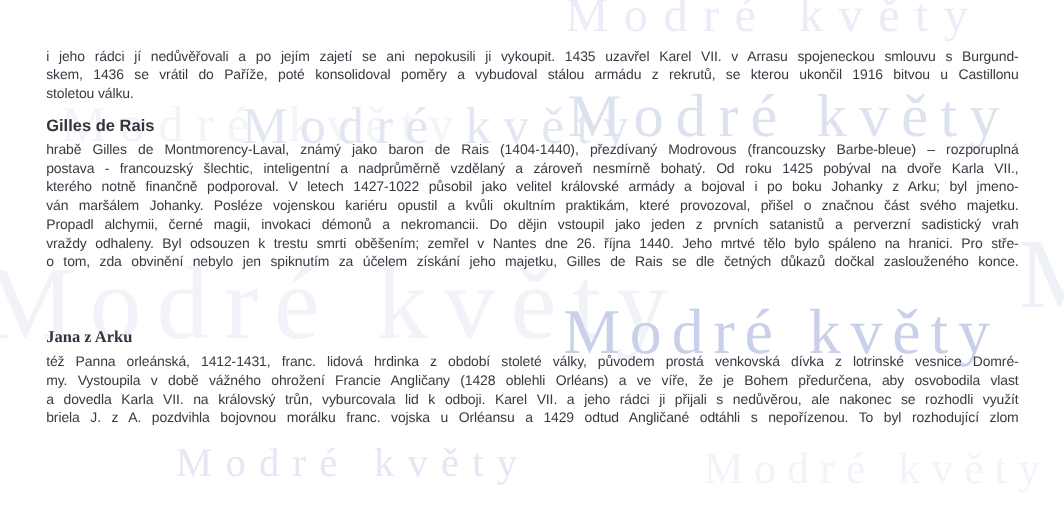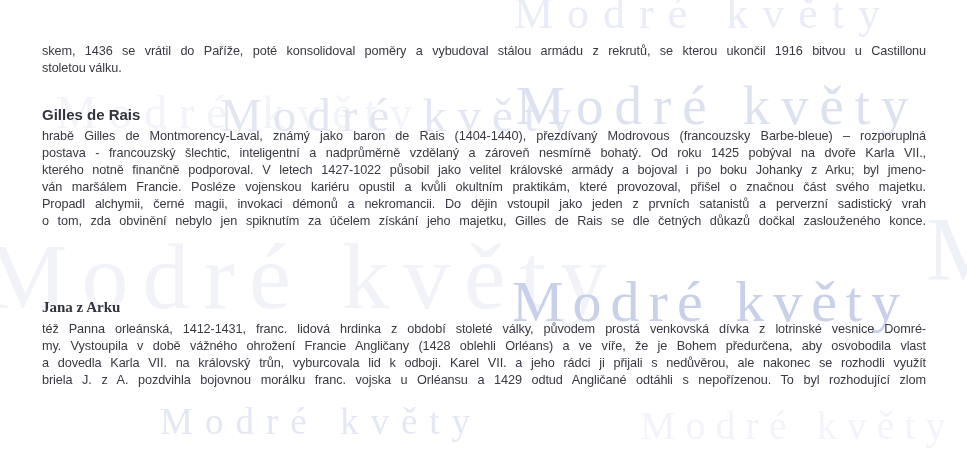--- a/index.html
+++ b/index.html
@@ -80,32 +80,34 @@
   <span class="wm wm-mid-left">Modré květy</span>
   <span class="wm wm-mid-right">Modré květy</span>
   <span class="wm wm-edge-right">Modré květy</span>
   <span class="wm wm-bottom">Modré květy</span>
   <span class="wm wm-bottom-r">Modré květy</span>
 </div>
 
 <main class="content">
 
   <div class="para p-intro">
+    <div class="ln">i jeho rádci jí nedůvěřovali a po jejím zajetí se ani nepokusili ji vykoupit. 1435 uzavřel Karel VII. v Arrasu spojeneckou smlouvu s Burgund-</div>
     <div class="ln">skem, 1436 se vrátil do Paříže, poté konsolidoval poměry a vybudoval stálou armádu z rekrutů, se kterou ukončil 1916 bitvou u Castillonu</div>
     <div class="ln end">stoletou válku.</div>
   </div>
 
   <h2 class="head h-gilles">Gilles de Rais</h2>
 
   <div class="para p-gilles">
     <div class="ln">hrabě Gilles de Montmorency-Laval, známý jako baron de Rais (1404-1440), přezdívaný Modrovous (francouzsky Barbe-bleue) – rozporuplná</div>
     <div class="ln">postava - francouzský šlechtic, inteligentní a nadprůměrně vzdělaný a zároveň nesmírně bohatý. Od roku 1425 pobýval na dvoře Karla VII.,</div>
     <div class="ln">kterého notně finančně podporoval. V letech 1427-1022 působil jako velitel královské armády a bojoval i po boku Johanky z Arku; byl jmeno-</div>
-    <div class="ln">ván maršálem Francie. Posléze vojenskou kariéru opustil a kvůli okultním praktikám, které provozoval, přišel o značnou část svého majetku.</div>
+    <div class="ln">ván maršálem Johanky. Posléze vojenskou kariéru opustil a kvůli okultním praktikám, které provozoval, přišel o značnou část svého majetku.</div>
     <div class="ln">Propadl alchymii, černé magii, invokaci démonů a nekromancii. Do dějin vstoupil jako jeden z prvních satanistů a perverzní sadistický vrah</div>
+    <div class="ln">vraždy odhaleny. Byl odsouzen k trestu smrti oběšením; zemřel v Nantes dne 26. října 1440. Jeho mrtvé tělo bylo spáleno na hranici. Pro stře-</div>
     <div class="ln">o tom, zda obvinění nebylo jen spiknutím za účelem získání jeho majetku, Gilles de Rais se dle četných důkazů dočkal zaslouženého konce.</div>
   </div>
 
   <h2 class="head h-jana">Jana z Arku</h2>
 
   <div class="para p-jana">
     <div class="ln">též Panna orleánská, 1412-1431, franc. lidová hrdinka z období stoleté války, původem prostá venkovská dívka z lotrinské vesnice Domré-</div>
     <div class="ln">my. Vystoupila v době vážného ohrožení Francie Angličany (1428 oblehli Orléans) a ve víře, že je Bohem předurčena, aby osvobodila vlast</div>
     <div class="ln">a dovedla Karla VII. na královský trůn, vyburcovala lid k odboji. Karel VII. a jeho rádci ji přijali s nedůvěrou, ale nakonec se rozhodli využít</div>
     <div class="ln">briela J. z A. pozdvihla bojovnou morálku franc. vojska u Orléansu a 1429 odtud Angličané odtáhli s nepořízenou. To byl rozhodující zlom</div>

